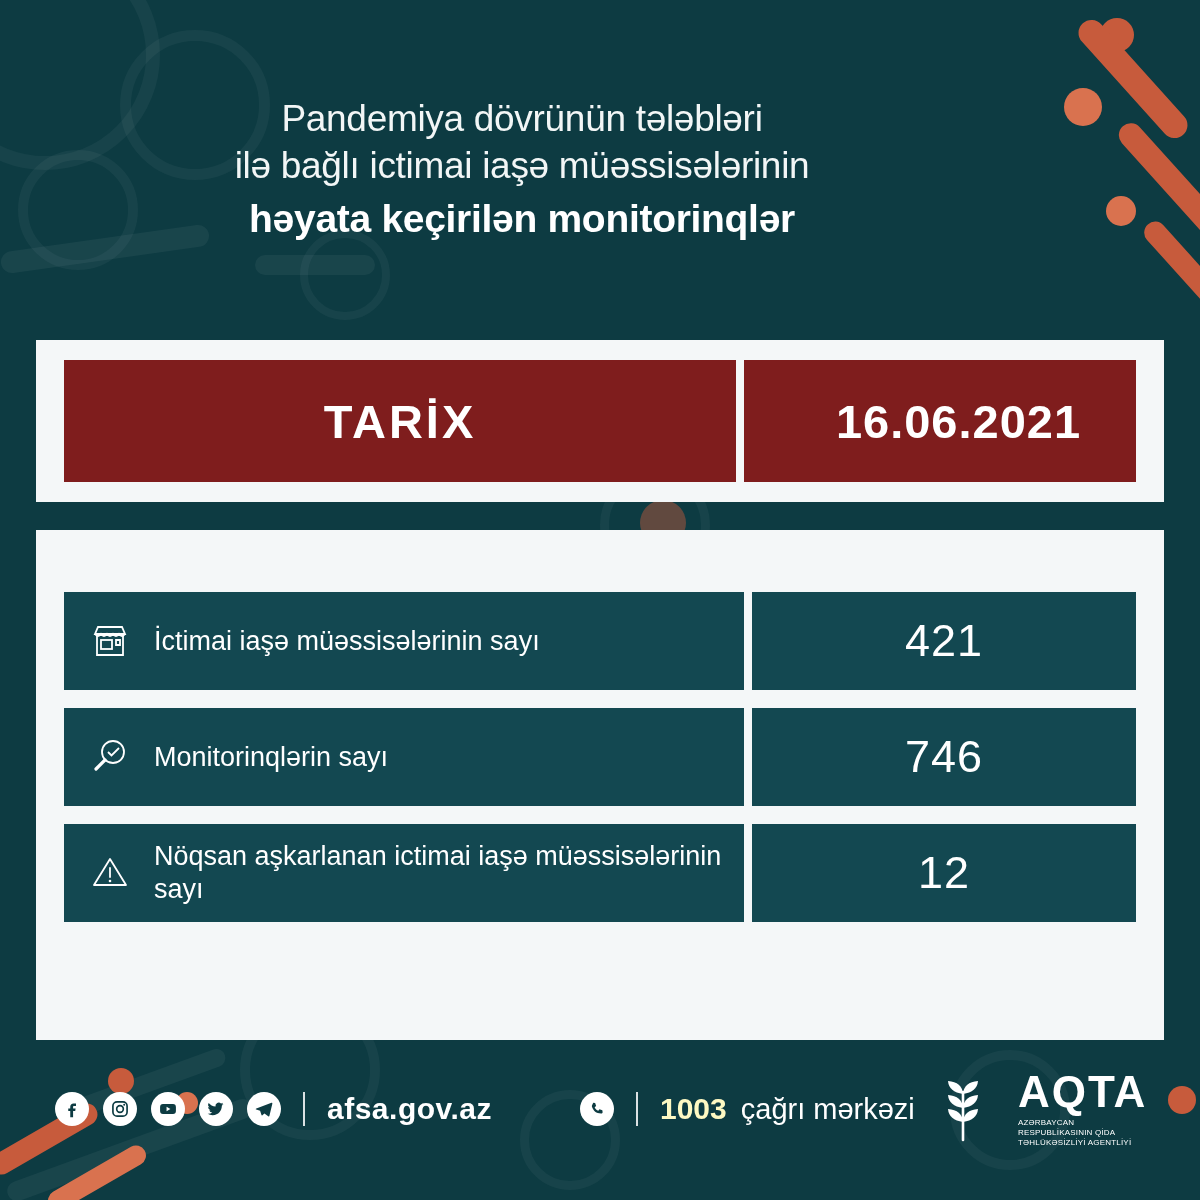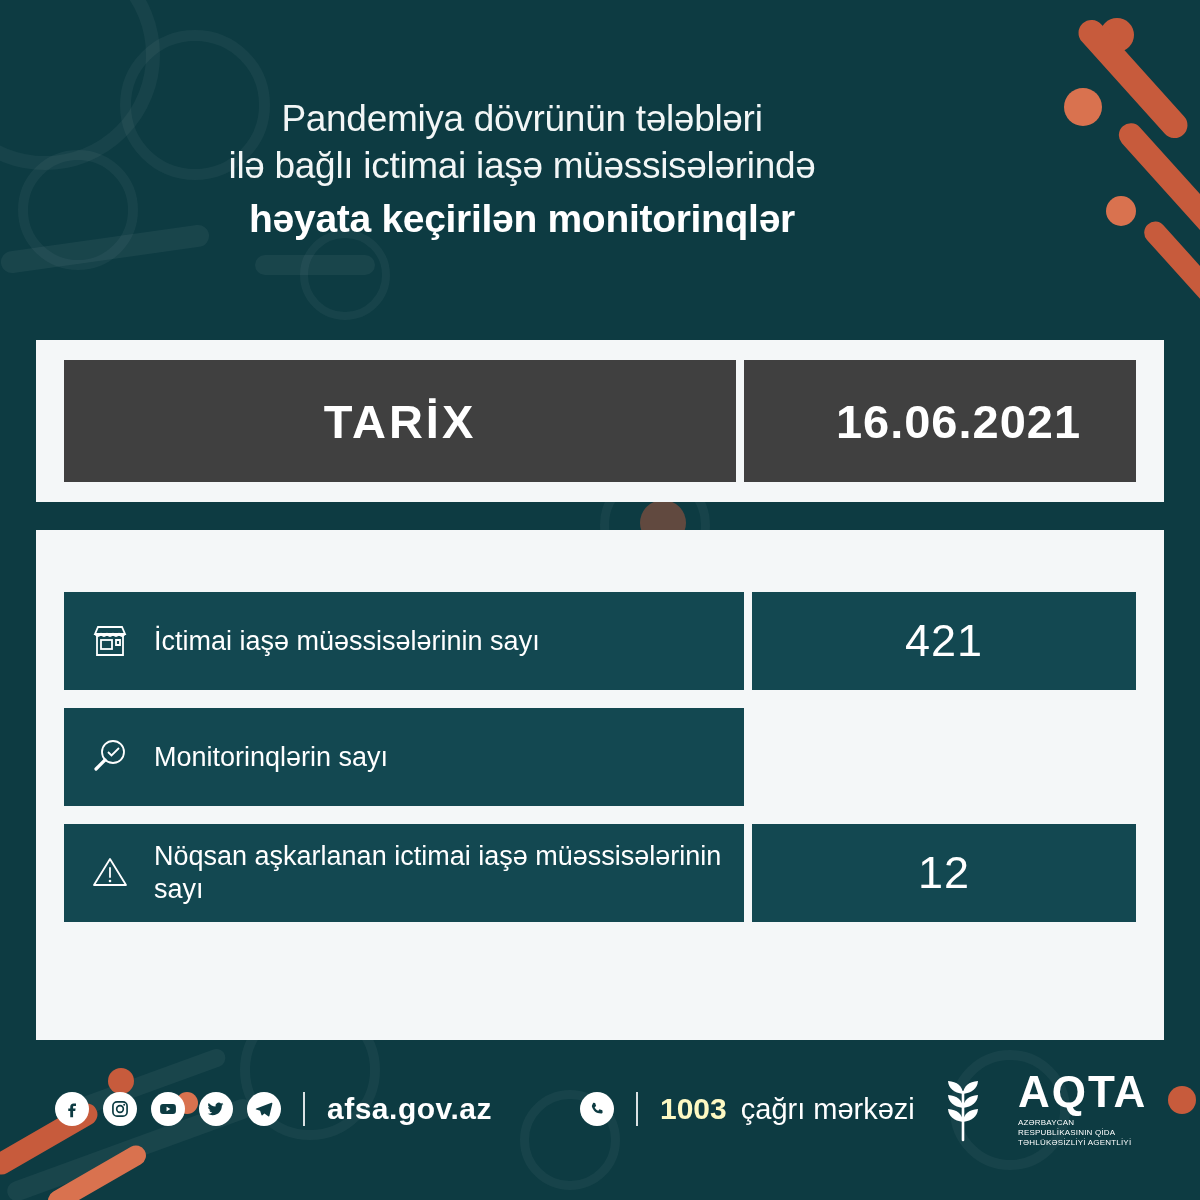--- a/index.html
+++ b/index.html
@@ -66,21 +66,21 @@
     padding: 62px 28px 44px 28px;
   }
 
   
   .date-row {
     display: flex;
     width: 100%; height: 100%;
     gap: 8px;
   }
   .date-label, .date-value {
-    background: #404040;
+    background: #7f1d1d;
     display: flex;
     align-items: center;
     justify-content: center;
     color: #ffffff;
   }
   .date-label { flex: 0 0 672px; }
   .date-value { flex: 1 1 auto; }
   .date-label span {
     font-size: 47px;
     font-weight: bold;
@@ -225,21 +225,21 @@
   <div class="deco dot" style="left:176px; top:1092px; width:22px; height:22px; background:#d9724f;"></div>
   <div class="deco bar" style="left:-16px; top:1128px; width:120px; height:22px; background:#c75b3c; transform:rotate(-30deg);"></div>
   <div class="deco bar" style="left:42px; top:1168px; width:110px; height:20px; background:#d9724f; transform:rotate(-30deg);"></div>
   <div class="deco dot" style="left:1168px; top:1086px; width:28px; height:28px; background:#c75b3c;"></div>
 
   <div class="deco dot" style="left:640px; top:500px; width:46px; height:46px; background:rgba(199,91,60,0.45);"></div>
   <div class="deco dot" style="left:560px; top:1000px; width:40px; height:40px; background:rgba(199,91,60,0.25);"></div>
 
   <div class="header">
     <div class="line1">Pandemiya dövrünün tələbləri</div>
-    <div class="line2">ilə bağlı ictimai iaşə müəssisələrində</div>
+    <div class="line2">ilə bağlı ictimai iaşə müəssisələrinin</div>
     <div class="line3">həyata keçirilən monitorinqlər</div>
   </div>
 
   <div class="panel" id="date-panel">
     <div class="date-row">
       <div class="date-label">
         <span>TARİX</span>
       </div>
       <div class="date-value">
         <span>16.06.2021</span>
@@ -272,20 +272,23 @@
       <div class="stat-left">
         <span class="icon-box">
           <svg width="44" height="44" viewBox="0 0 44 44" fill="none" stroke="#ffffff" stroke-width="1.8">
             <circle cx="25" cy="17" r="11"></circle>
             <path d="M20 17 l3.5 3.5 L31 13"></path>
             <path d="M17 25 L8 34" stroke-width="3.2" stroke-linecap="round"></path>
           </svg>
         </span>
         <span class="stat-label">Monitorinqlərin sayı</span>
       </div>
+      <div class="stat-right">
+        <span class="stat-value">746</span>
+      </div>
     </div>
 
     <div class="stat-row">
       <div class="stat-left">
         <span class="icon-box">
           <svg width="44" height="44" viewBox="0 0 44 44" fill="none" stroke="#ffffff" stroke-width="1.8" stroke-linejoin="round">
             <path d="M22 8 L38 34 H6 Z"></path>
             <path d="M22 17 V26" stroke-linecap="round"></path>
             <circle cx="22" cy="30" r="1.3" fill="#ffffff" stroke="none"></circle>
           </svg>

